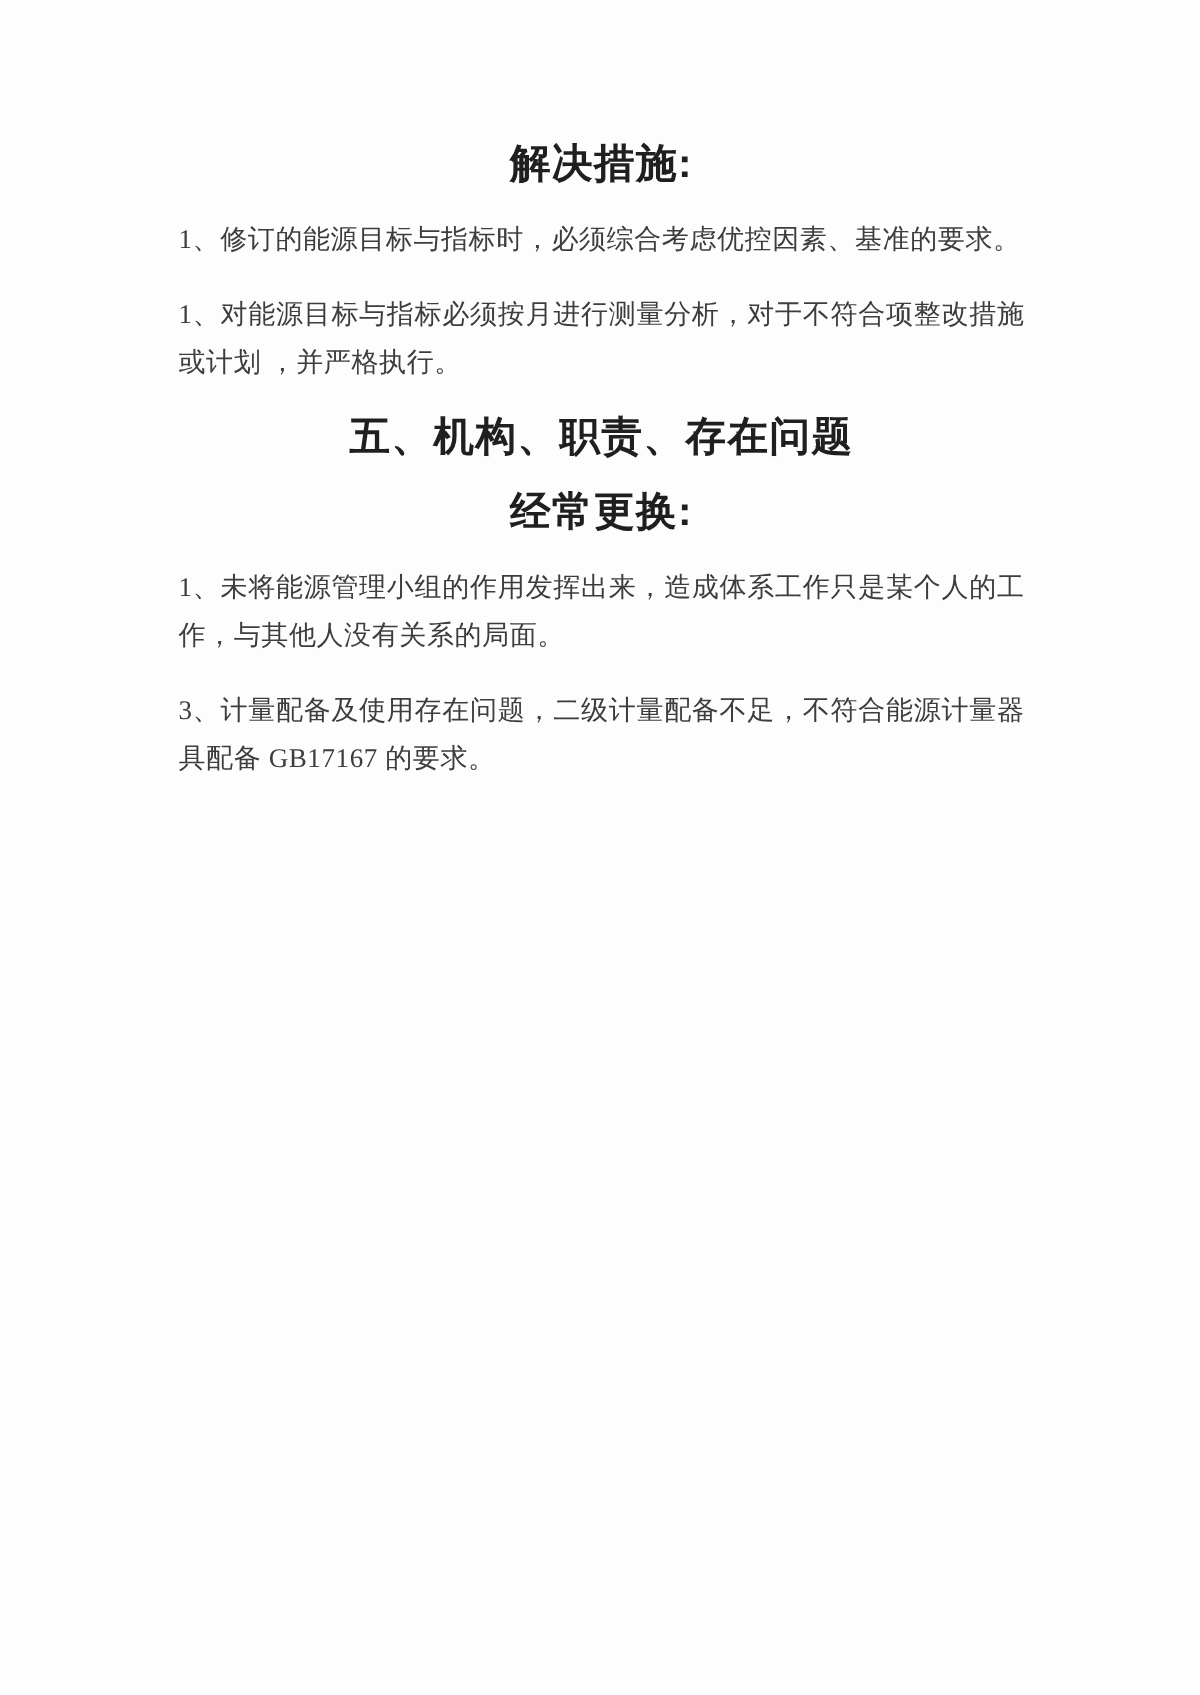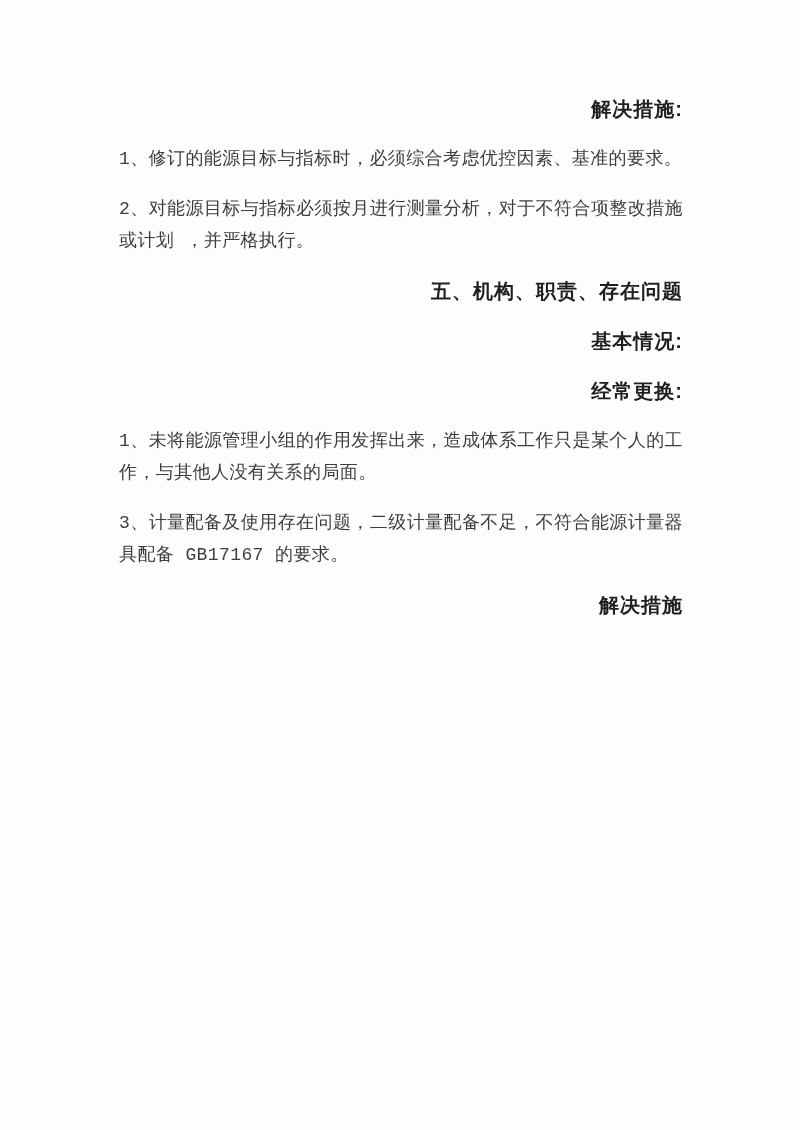--- a/index.html
+++ b/index.html
@@ -23,40 +23,38 @@
     height: 1130px;
     padding: 93px 117px 0 119px;
   }
   .block {
     margin: 0 0 18px 0;
     line-height: 32px;
     text-align: justify;
     text-justify: inter-ideograph;
   }
   .paragraph {
-    font-family: Liberation Mono, monospace;
+    font-family: Liberation Serif, serif;
     font-size: 18px;
     letter-spacing: 0.4px;
     color: var(--body-text);
   }
   .heading {
     font-family: "Liberation Sans", "DejaVu Sans", sans-serif;
-    font-size: 20px;
+    font-size: 27px;
     font-weight: bold;
     letter-spacing: 1px;
     color: var(--heading-text);
-    text-align: right;
+    text-align: center;
   }
 </style>
 </head>
 <body>
 
 <main class="page">
     <p class="block heading">解决措施:</p>
     <p class="block paragraph">1、修订的能源目标与指标时，必须综合考虑优控因素、基准的要求。</p>
-    <p class="block paragraph">2、对能源目标与指标必须按月进行测量分析，对于不符合项整改措施或计划 ，并严格执行。</p>
+    <p class="block paragraph">1、对能源目标与指标必须按月进行测量分析，对于不符合项整改措施或计划 ，并严格执行。</p>
     <p class="block heading">五、机构、职责、存在问题</p>
-    <p class="block heading">基本情况:</p>
     <p class="block heading">经常更换:</p>
     <p class="block paragraph">1、未将能源管理小组的作用发挥出来，造成体系工作只是某个人的工作，与其他人没有关系的局面。</p>
     <p class="block paragraph">3、计量配备及使用存在问题，二级计量配备不足，不符合能源计量器具配备 GB17167 的要求。</p>
-    <p class="block heading">解决措施</p>
   </main>
 
 </body></html>

